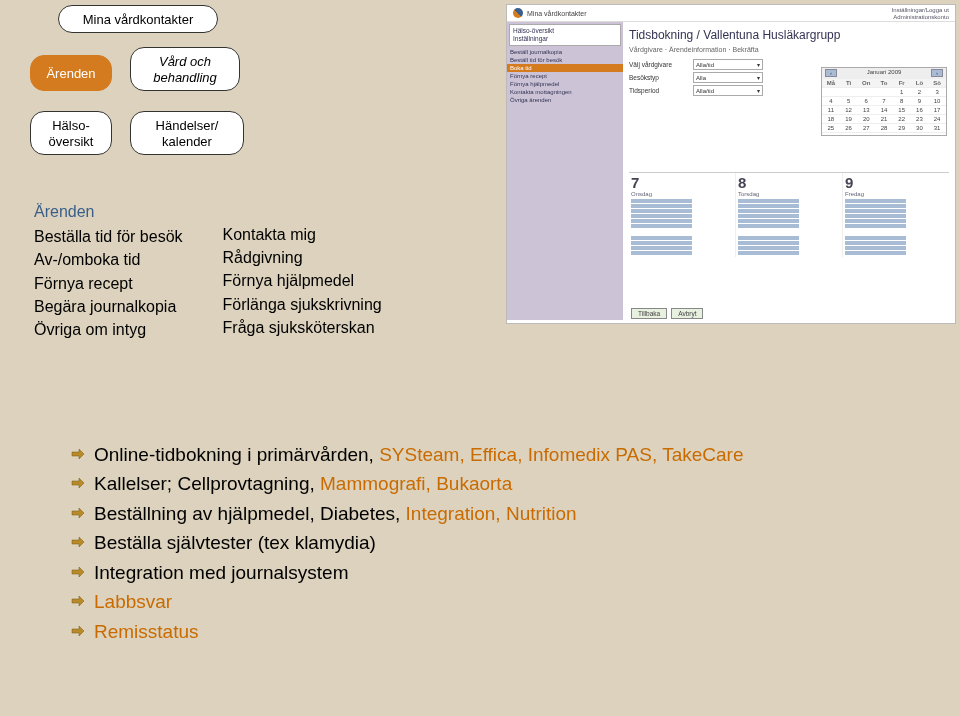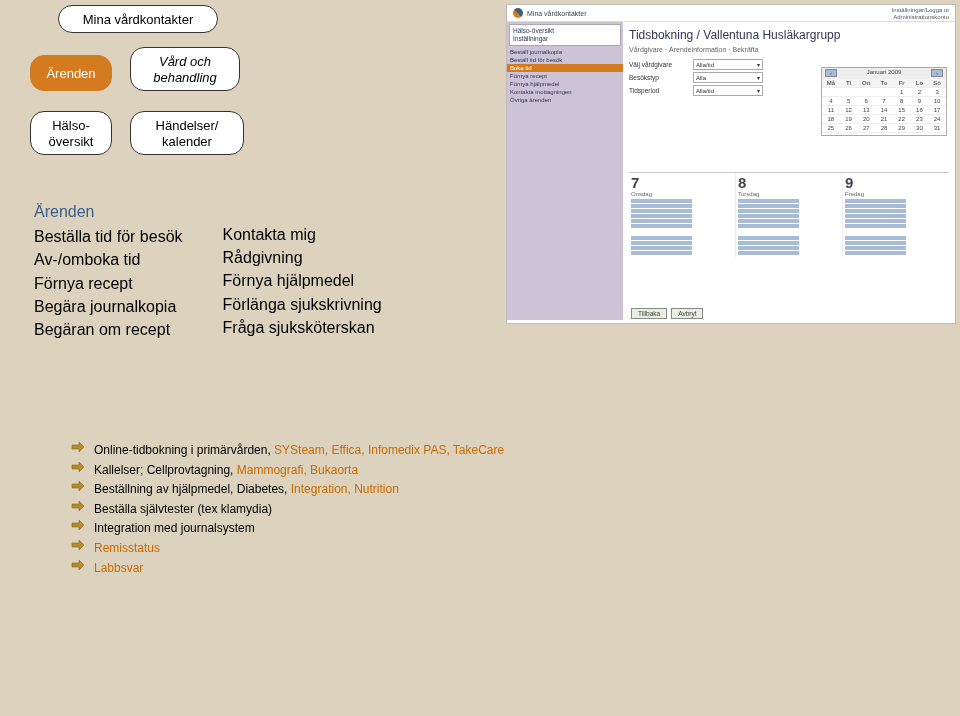--- a/index.html
+++ b/index.html
@@ -60,21 +60,21 @@
   }
   .menu-col { display: flex; flex-direction: column; }
   .menu-item { white-space: nowrap; }
   .menu-col.right { padding-top: 23px; }
 
   
   .bullets {
     position: absolute;
     left: 70px;
     top: 440px;
-    font-size: 12px;
+    font-size: 19px;
     line-height: 1.55;
   }
   .bullet-row {
     display: flex;
     align-items: baseline;
     gap: 10px;
   }
   .bullet-icon {
     width: 14px; height: 14px;
     display: inline-block;
@@ -196,21 +196,21 @@
   </div>
 </div>
 
 <div class="menus">
   <div class="menu-col">
     <div class="menus-title">Ärenden</div>
     <div class="menu-item">Beställa tid för besök</div>
     <div class="menu-item">Av-/omboka tid</div>
     <div class="menu-item">Förnya recept</div>
     <div class="menu-item">Begära journalkopia</div>
-    <div class="menu-item">Begäran om recept</div>
+    <div class="menu-item">Övriga om intyg</div>
   </div>
   <div class="menu-col right">
     <div class="menu-item">Kontakta mig</div>
     <div class="menu-item">Rådgivning</div>
     <div class="menu-item">Förnya hjälpmedel</div>
     <div class="menu-item">Förlänga sjukskrivning</div>
     <div class="menu-item">Fråga sjuksköterskan</div>
   </div>
 </div>
 
@@ -254,29 +254,29 @@
         </svg>
       </span>
       <span><span class="txt-black">Integration med journalsystem</span></span>
     </div>
     <div class="bullet-row">
       <span class="bullet-icon">
         <svg viewBox="0 0 14 14" width="14" height="14">
           <path d="M2 3 L9 3 L9 0 L14 5 L9 10 L9 7 L2 7 Z" fill="#b88a2a" stroke="#7a5a12" stroke-width="0.5"></path>
         </svg>
       </span>
+      <span><span class="txt-orange">Labbsvar</span></span>
+    </div>
+    <div class="bullet-row">
+      <span class="bullet-icon">
+        <svg viewBox="0 0 14 14" width="14" height="14">
+          <path d="M2 3 L9 3 L9 0 L14 5 L9 10 L9 7 L2 7 Z" fill="#b88a2a" stroke="#7a5a12" stroke-width="0.5"></path>
+        </svg>
+      </span>
       <span><span class="txt-orange">Remisstatus</span></span>
-    </div>
-    <div class="bullet-row">
-      <span class="bullet-icon">
-        <svg viewBox="0 0 14 14" width="14" height="14">
-          <path d="M2 3 L9 3 L9 0 L14 5 L9 10 L9 7 L2 7 Z" fill="#b88a2a" stroke="#7a5a12" stroke-width="0.5"></path>
-        </svg>
-      </span>
-      <span><span class="txt-orange">Labbsvar</span></span>
     </div>
   </div>
 
 <div class="shot">
   <div class="shot-topmeta">
     Inställningar/Logga ut<br>Administrationskonto
   </div>
   <div class="shot-header">
     <span class="logo"></span>
     <span>Mina vårdkontakter</span>

